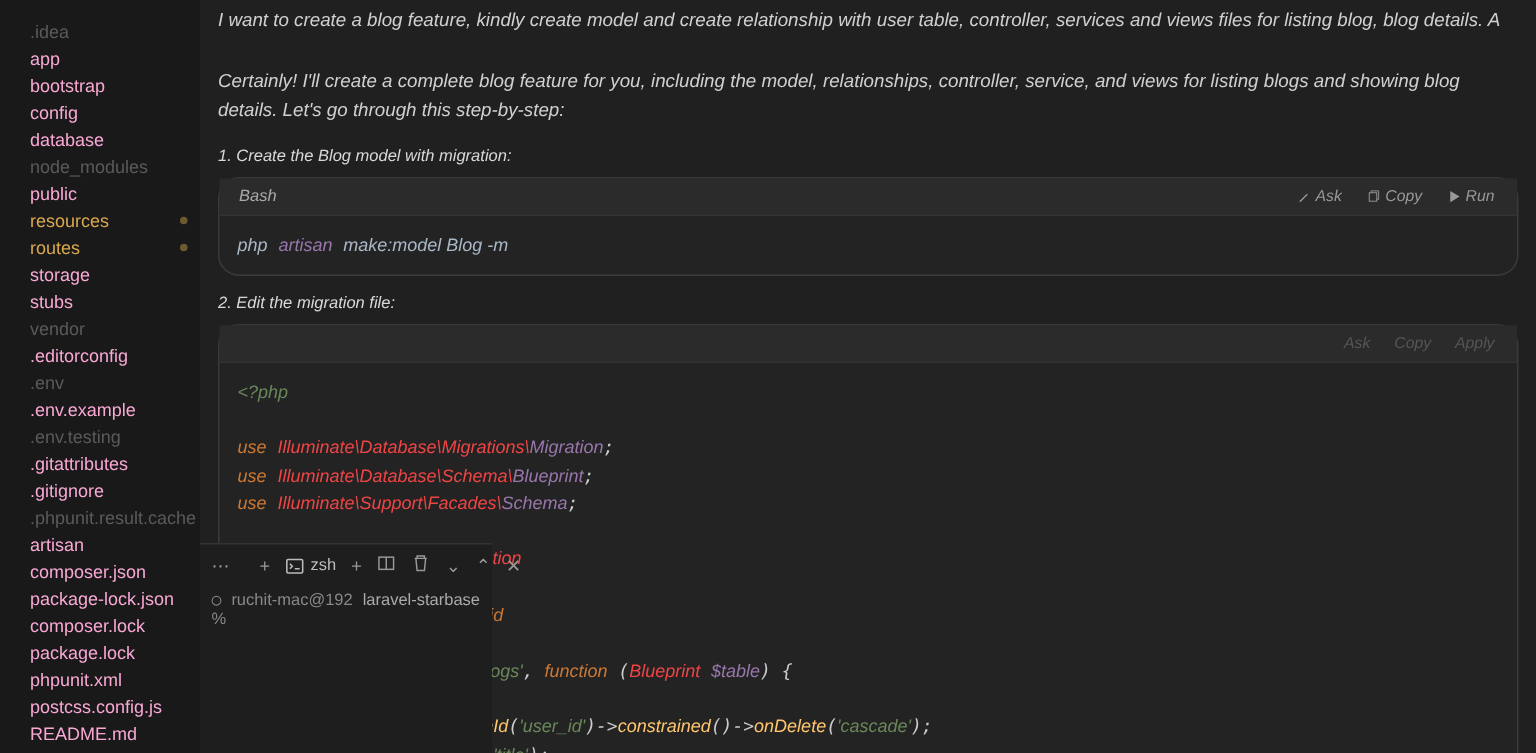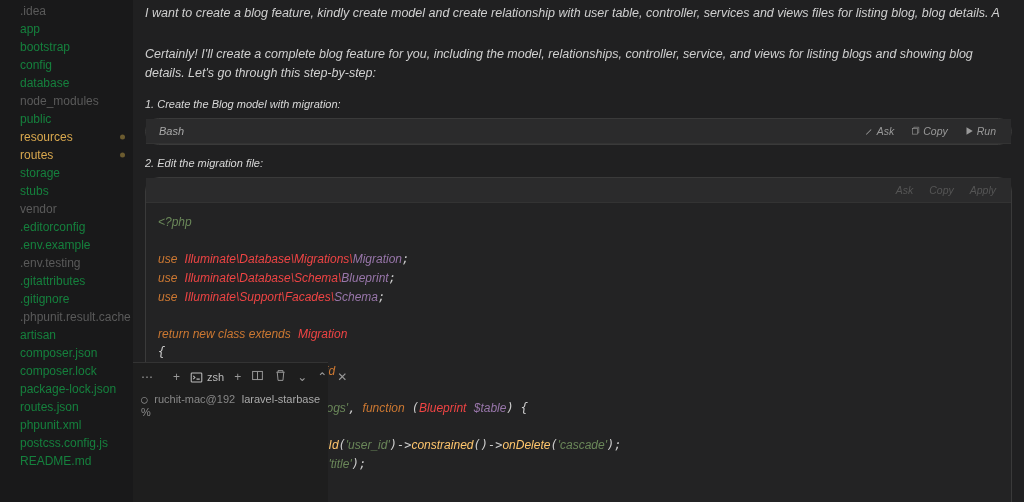--- a/index.html
+++ b/index.html
@@ -1,18 +1,18 @@
 <!DOCTYPE html>
 <html><head>
 <meta charset="utf-8">
 <style>
 * { margin:0; padding:0; box-sizing:border-box; font-family: -apple-system, "Segoe UI", sans-serif; }
 body { background:#1e1e1e; color:#ccc; font-size:12px; width:1024px; height:502px; overflow:hidden; display:flex; }
-.sidebar { width:133px; background:#19191a; height:100%; overflow-y:auto; padding:2px 0; }
-.tree-item { padding:2px 0 2px 20px; color:#15803d; cursor:pointer; white-space:nowrap; font-size:12px; position:relative; }
+.sidebar { width:133px; background:#19191a; height:100%; overflow-y:auto; padding:12px 0; }
+.tree-item { padding:2px 0 2px 20px; color:#f9a8d4; cursor:pointer; white-space:nowrap; font-size:12px; position:relative; }
 .tree-item.dim { color:#5a5a5a; }
 .tree-item.hl { color:#d9a84e; }
 .dot { position:absolute; right:8px; top:50%; transform:translateY(-50%); width:5px; height:5px; border-radius:50%; background:#6b5b2f; }
 .bottom-panel { position:absolute; left:133px; bottom:0; width:195px; height:140px; background:#1e1e1e; border-top:1px solid #333; }
 .term-tools { display:flex; gap:10px; padding:6px 8px; align-items:center; color:#999; }
 .term-tools .spacer { flex:1; }
 .term-tools svg { width:13px; height:13px; }
 .term-tab { display:inline-flex; align-items:center; gap:4px; font-size:11px; color:#bbb; }
 .prompt-line { padding:2px 8px; color:#888; font-family: Menlo, monospace; font-size:11px; }
 .main { flex:1; display:flex; flex-direction:column; height:100%; background:#202021; overflow:hidden; }
@@ -47,30 +47,31 @@
     <div class="tree-item">config</div>
     <div class="tree-item">database</div>
     <div class="tree-item dim">node_modules</div>
     <div class="tree-item">public</div>
     <div class="tree-item hl">resources<span class="dot"></span></div>
     <div class="tree-item hl">routes<span class="dot"></span></div>
     <div class="tree-item">storage</div>
     <div class="tree-item">stubs</div>
     <div class="tree-item dim">vendor</div>
     <div class="tree-item">.editorconfig</div>
+    <div class="tree-item dim">.env</div>
     <div class="tree-item">.env.example</div>
     <div class="tree-item dim">.env.testing</div>
     <div class="tree-item">.gitattributes</div>
     <div class="tree-item">.gitignore</div>
     <div class="tree-item dim">.phpunit.result.cache</div>
     <div class="tree-item">artisan</div>
     <div class="tree-item">composer.json</div>
+    <div class="tree-item">package-lock.json</div>
     <div class="tree-item">composer.lock</div>
-    <div class="tree-item">package-lock.json</div>
-    <div class="tree-item">routes.json</div>
+    <div class="tree-item">package.lock</div>
     <div class="tree-item">phpunit.xml</div>
     <div class="tree-item">postcss.config.js</div>
     <div class="tree-item">README.md</div>
   </div>
 
 <div class="main">
   <div class="chat">
     <div class="msg">I want to create a blog feature, kindly create model and create relationship with user table, controller, services and views files for listing blog, blog details. A</div>
     <div style="height:14px"></div>
     <div class="msg">Certainly! I'll create a complete blog feature for you, including the model, relationships, controller, service, and views for listing blogs and showing blog details. Let's go through this step-by-step:</div>
@@ -99,20 +100,21 @@
               <span>Copy</span>
             </span>
           <span class="hbtn">
               <svg width="10" height="10" viewBox="0 0 16 16" fill="currentColor">
                 <path d="M4 2l10 6-10 6z"></path>
               </svg>
               <span>Run</span>
             </span>
         </span>
       </div>
+      <div class="code-body"><span class="t-cmd">php</span> <span class="t-cmd2">artisan</span> <span class="t-cmd">make:model Blog -m</span></div>
     </div>
 
     <div class="step-title">2. Edit the migration file:</div>
 
     <div class="code-block">
       <div class="code-header" style="justify-content:flex-end">
         <span class="actions">
           <span class="hbtn dis">
               <span>Ask</span>
             </span>

